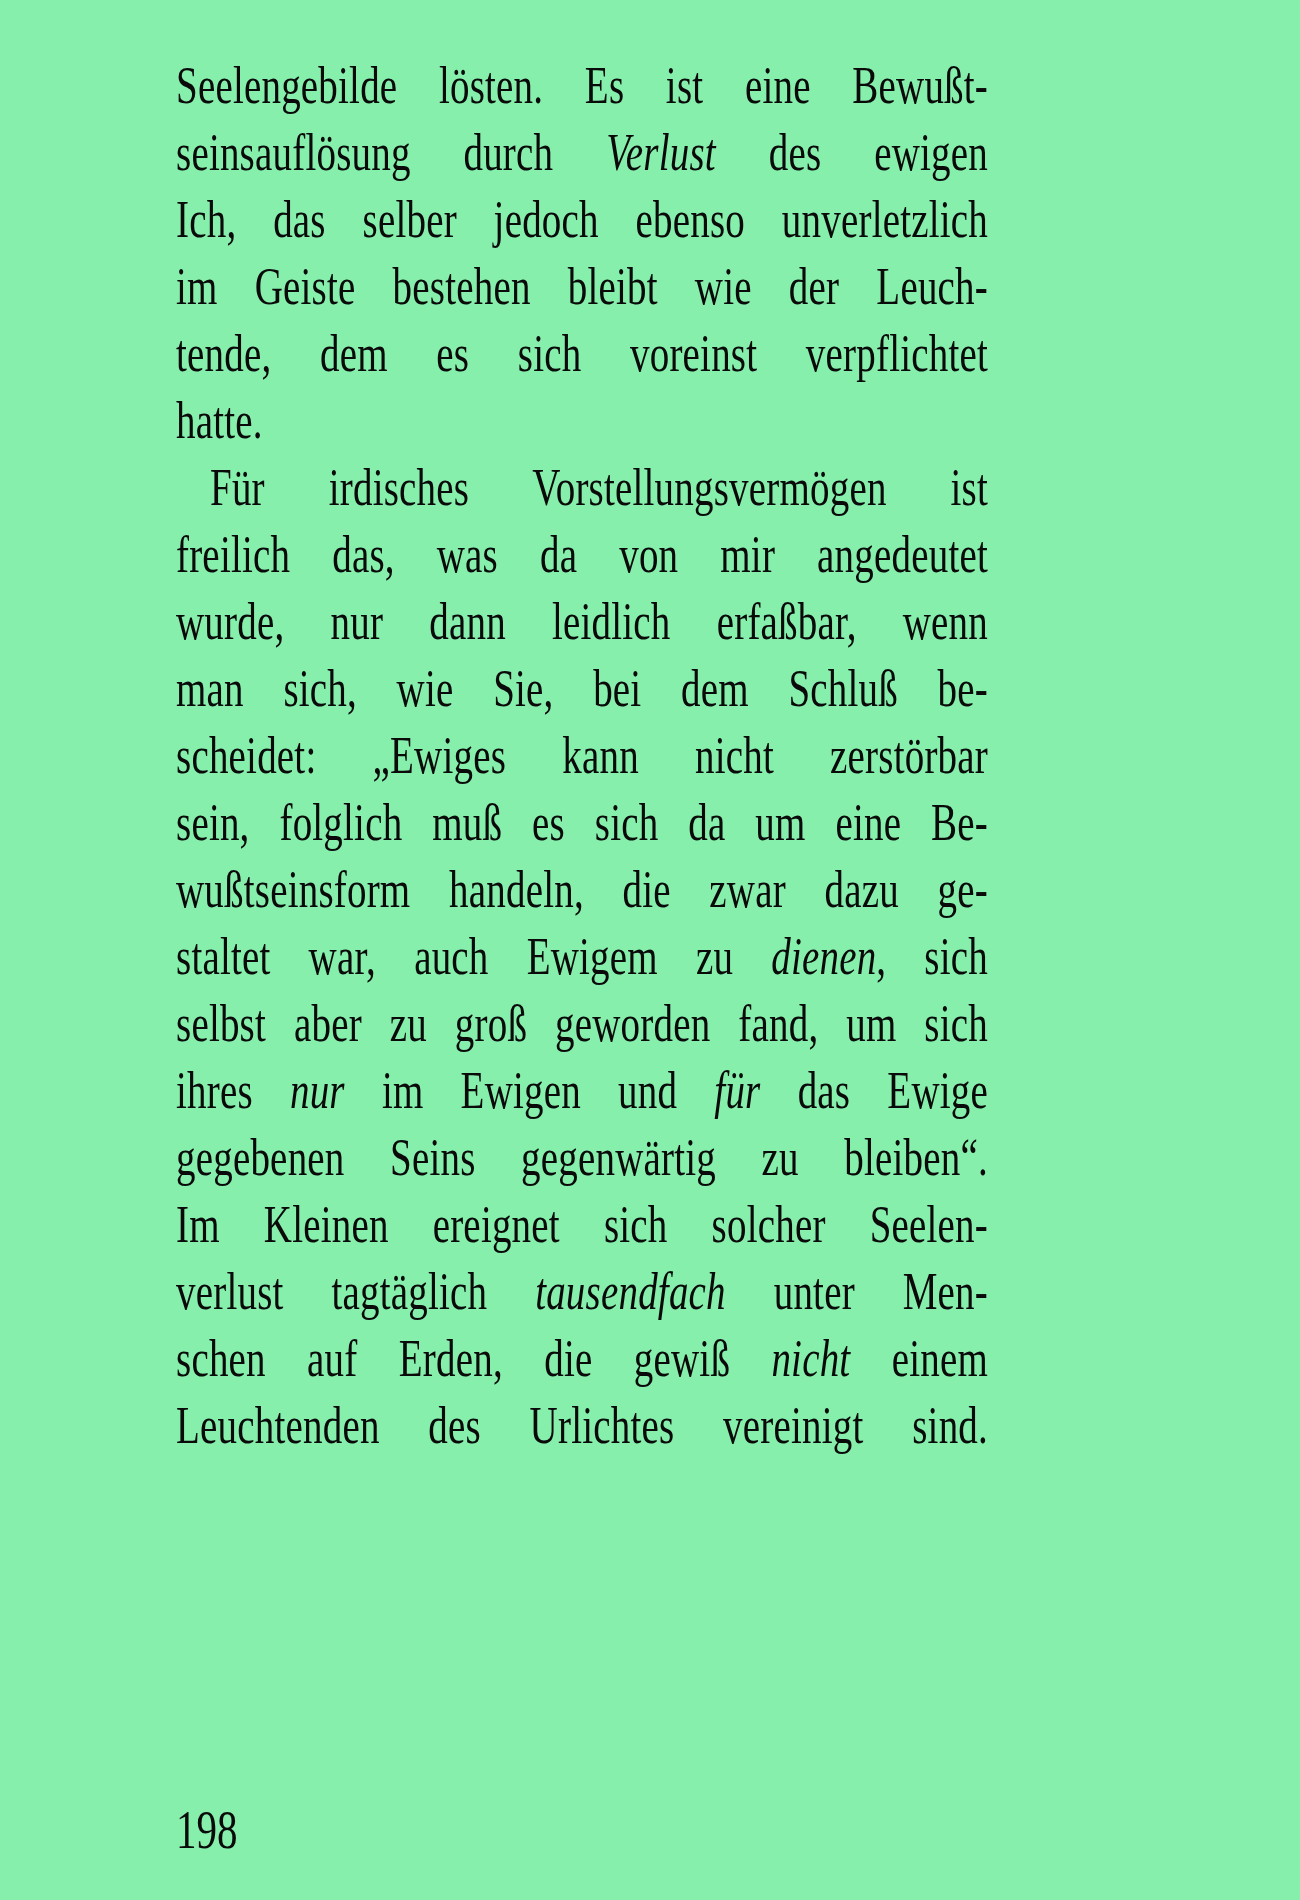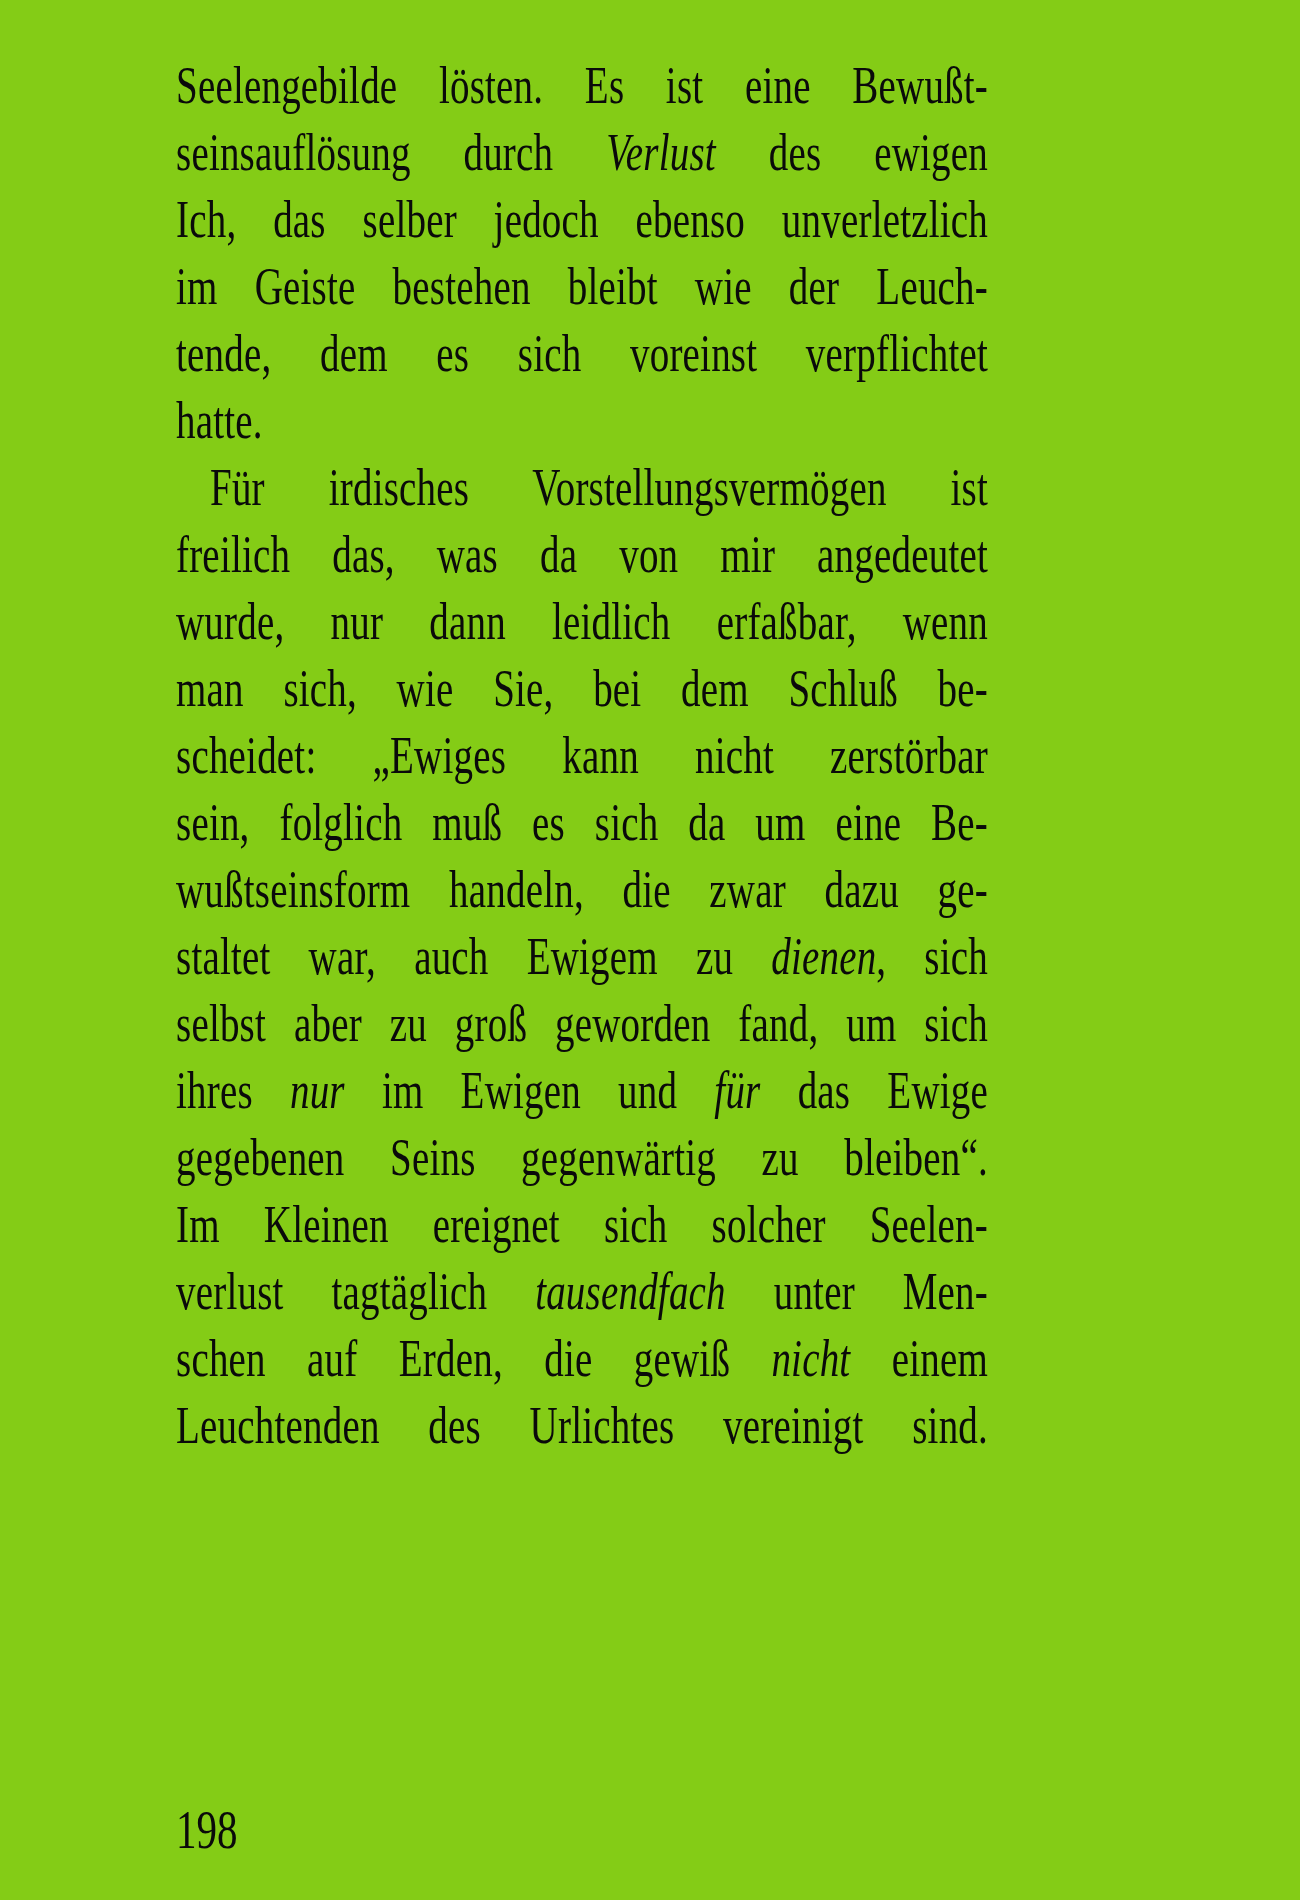--- a/index.html
+++ b/index.html
@@ -4,21 +4,21 @@
 <style>
   html, body {
     margin: 0;
     padding: 0;
     background: #ffffff;
   }
   .scan-page {
     position: relative;
     width: 1300px;
     height: 1900px;
-    background: #84cc16;
+    background: #86efac;
     color: #000000;
     font-family: "Liberation Serif", serif;
     overflow: hidden;
   }
   .text-block {
     position: absolute;
     left: 176px;
     top: 51px;
     width: 812px;
   }

